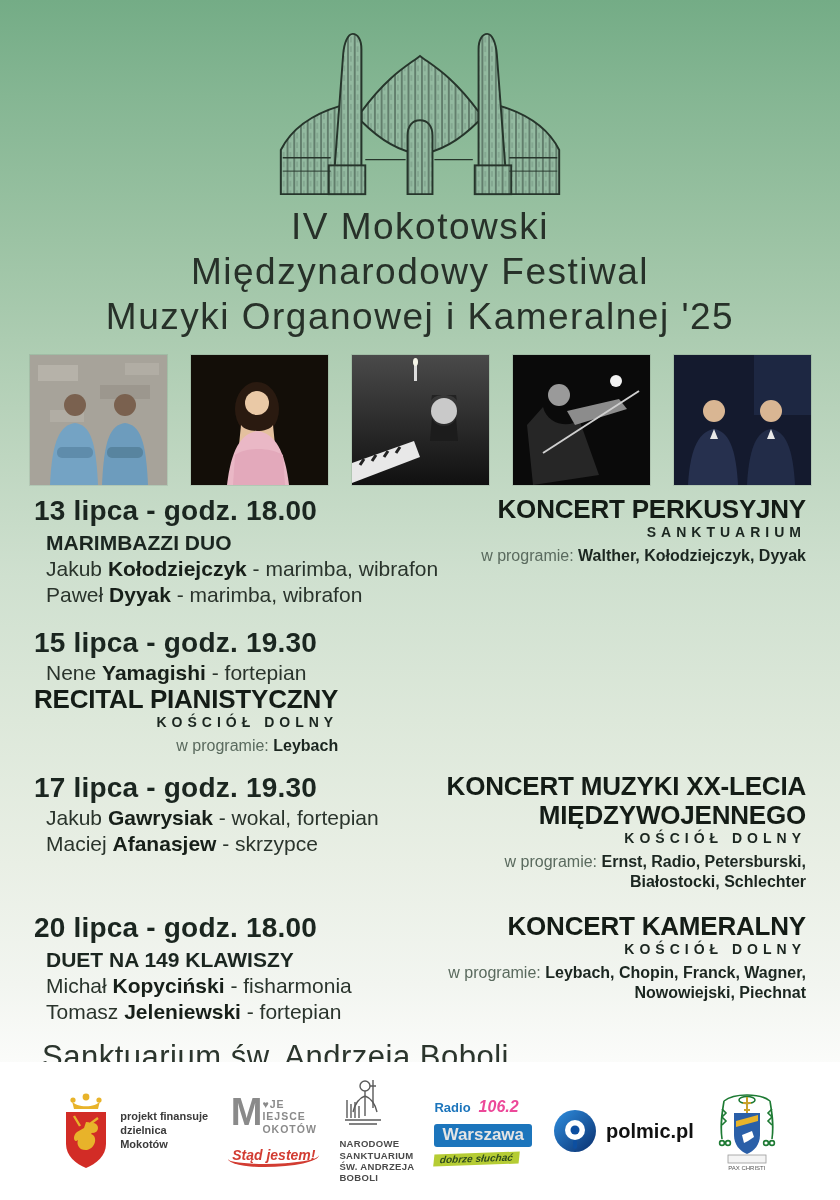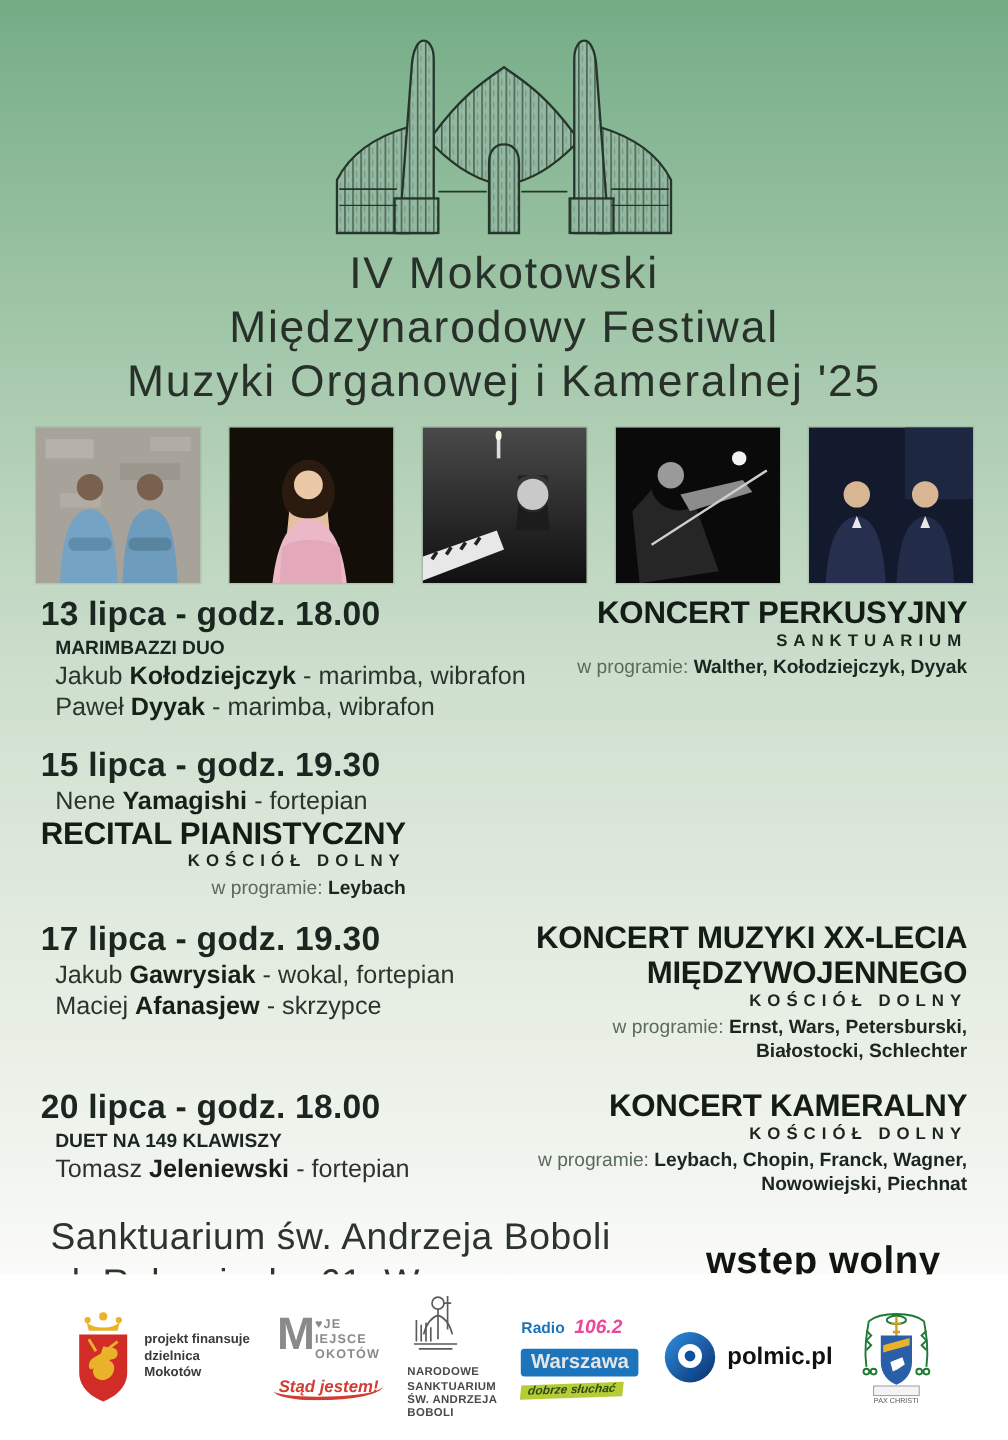--- a/index.html
+++ b/index.html
@@ -16,21 +16,21 @@
   
   .photos{display:flex;justify-content:center;gap:24px;margin-top:16px;}
   .photo{width:137px;height:130px;overflow:hidden;box-shadow:0 0 0 1px rgba(0,0,0,.08);}
   .photo svg{display:block;}
   
   .concerts{padding:0 34px;margin-top:10px;}
   .concert-row{display:flex;justify-content:space-between;align-items:flex-start;}
   .row2{margin-top:20px;flex-direction:column;} .row3{margin-top:16px;} .row4{margin-top:20px;}
   .c-left{max-width:440px;}
   .c-date{font-size:28px;font-weight:700;color:#1b2620;letter-spacing:.2px;}
-  .c-ensemble{font-size:16px;font-weight:700;margin:4px 0 0 12px;color:#1b2620;}
+  .c-ensemble{font-size:21px;font-weight:700;margin:4px 0 0 12px;color:#1b2620;}
   .c-performer{font-size:21px;margin:2px 0 0 12px;color:#2a342c;}
   .c-performer b{color:#171f19;}
   .c-right{max-width:420px;text-align:right;}
   .c-title{font-size:26px;font-weight:700;color:#141c16;line-height:1.08;letter-spacing:-.2px;}
   .c-venue{font-size:14px;font-weight:700;letter-spacing:5px;color:#1b2620;margin-top:1px;}
   .c-program{font-size:16px;margin-top:6px;line-height:1.25;font-weight:700;color:#1b2620;max-width:370px;margin-left:auto;}
   .c-program .prefix{font-weight:400;color:#5a6a5e;}
   
   .venue-row{display:flex;justify-content:space-between;align-items:center;padding:0 42px;margin-top:14px;}
   .venue-lines{font-weight:300;font-size:31px;letter-spacing:.5px;color:#2b352d;line-height:1.25;}
@@ -205,28 +205,29 @@
 
     <div class="concert-row row3">
       <div class="c-left">
         <div class="c-date">17 lipca - godz. 19.30</div>
         <div class="c-performer"><span>Jakub </span><b>Gawrysiak</b><span> - wokal, fortepian</span></div>
         <div class="c-performer"><span>Maciej </span><b>Afanasjew</b><span> - skrzypce</span></div>
       </div>
       <div class="c-right">
         <div class="c-title">KONCERT MUZYKI XX-LECIA MIĘDZYWOJENNEGO</div>
         <div class="c-venue">KOŚCIÓŁ DOLNY</div>
-        <div class="c-program"><span class="prefix">w programie: </span><span>Ernst, Wars, Petersburski, Białostocki, Schlechter</span></div>
+        <div class="c-program"><span class="prefix">w programie: </span><span>Ernst, Radio, Petersburski, Białostocki, Schlechter</span></div>
       </div>
     </div>
 
     <div class="concert-row row4">
       <div class="c-left">
         <div class="c-date">20 lipca - godz. 18.00</div>
         <div class="c-ensemble">DUET NA 149 KLAWISZY</div>
+        <div class="c-performer"><span>Michał </span><b>Kopyciński</b><span> - fisharmonia</span></div>
         <div class="c-performer"><span>Tomasz </span><b>Jeleniewski</b><span> - fortepian</span></div>
       </div>
       <div class="c-right">
         <div class="c-title">KONCERT KAMERALNY</div>
         <div class="c-venue">KOŚCIÓŁ DOLNY</div>
         <div class="c-program"><span class="prefix">w programie: </span><span>Leybach, Chopin, Franck, Wagner, Nowowiejski, Piechnat</span></div>
       </div>
     </div>
   </div>
 

